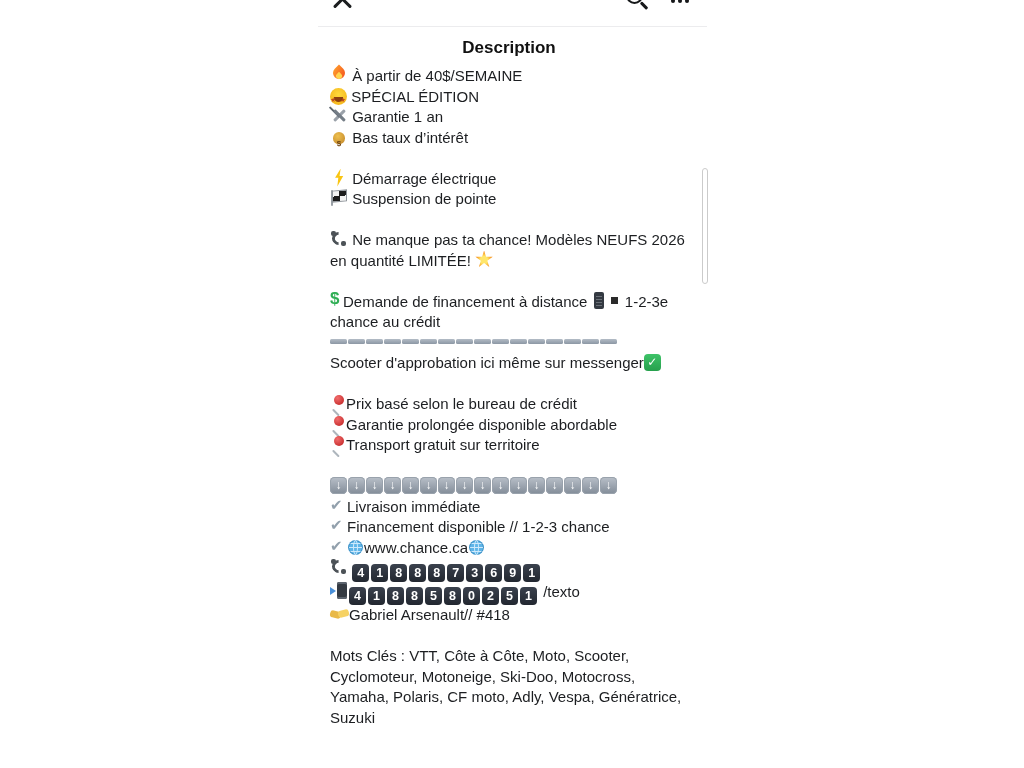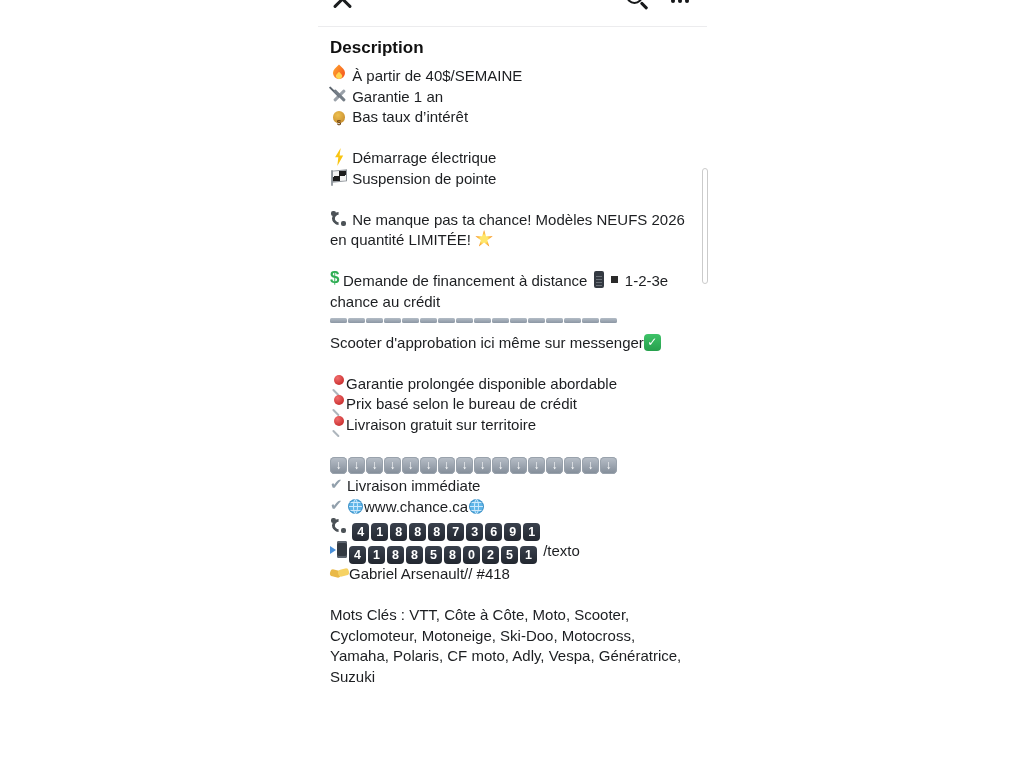--- a/index.html
+++ b/index.html
@@ -18,21 +18,21 @@
   .icon-search::before{content:"";position:absolute;left:1px;top:0;width:17px;height:17px;border:2.6px solid #16181a;border-radius:50%;box-sizing:border-box;}
   .icon-search::after{content:"";position:absolute;left:16px;top:14px;width:9px;height:2.6px;background:#16181a;border-radius:1px;transform:rotate(45deg);transform-origin:left center;}
   .icon-more{position:absolute;right:14px;top:-1px;width:22px;height:8px;cursor:pointer;}
   .icon-more::before{content:"";position:absolute;left:0;top:0;width:4px;height:4px;border-radius:50%;background:#16181a;box-shadow:7px 0 0 #16181a,14px 0 0 #16181a;}
 
   
   .scrollbar{position:absolute;right:-1px;top:168px;width:4px;height:114px;border:1px solid #cbcbcb;border-radius:3px;background:#fff;}
 
   
   .content{padding:10px 19px 0 12px;font-size:15px;line-height:20.5px;}
-  .section-title{font-size:17px;line-height:22px;font-weight:700;margin:0 0 7px;color:#111;}
+  .section-title{font-size:17px;line-height:22px;font-weight:700;margin:0 0 7px;color:#111;text-align:center;}
   .line{min-height:20.5px;}
   .line.gap{height:20.5px;}
 
   
   .kc{display:inline-block;width:17px;height:18px;margin-right:2px;background:linear-gradient(#3a414d,#222730);
       border-radius:4px;color:#fff;font-size:12.5px;font-weight:700;text-align:center;line-height:18px;vertical-align:-3.5px;}
 
   
   .emj{display:inline-block;position:relative;width:18px;height:18px;vertical-align:-3px;}
 
@@ -129,38 +129,40 @@
   <div class="topbar">
     <span class="icon-close"></span>
     <span class="icon-search"></span>
     <span class="icon-more"></span>
   </div>
 
   <div class="content">
     <h1 class="section-title">Description</h1>
     <div>
         <div class="line"><span class="emj emj-fire"></span><span> À partir de 40$/SEMAINE</span></div>
+        <div class="line"><span class="emj emj-star-struck"></span><span> SPÉCIAL ÉDITION</span></div>
         <div class="line"><span class="emj emj-hammer-wrench"></span><span> Garantie 1 an</span></div>
         <div class="line"><span class="emj emj-money-bag"></span><span> Bas taux d’intérêt</span></div>
         <div class="line gap"></div>
         <div class="line"><span class="emj emj-lightning"></span><span> Démarrage électrique</span></div>
         <div class="line"><span class="emj emj-checkered-flag"></span><span> Suspension de pointe</span></div>
         <div class="line gap"></div>
         <div class="line"><span class="emj emj-phone"></span><span> Ne manque pas ta chance! Modèles NEUFS 2026 en quantité LIMITÉE! </span><span class="emj emj-collision"></span></div>
         <div class="line gap"></div>
         <div class="line"><span class="emj emj-dollar"></span><span>Demande de financement à distance </span><span class="emj emj-mobile-phone"></span><span> </span><span class="emj emj-small-square"></span><span> 1-2-3e chance au crédit</span></div>
         <div class="line"><span class="emj emj-minus"></span><span class="emj emj-minus"></span><span class="emj emj-minus"></span><span class="emj emj-minus"></span><span class="emj emj-minus"></span><span class="emj emj-minus"></span><span class="emj emj-minus"></span><span class="emj emj-minus"></span><span class="emj emj-minus"></span><span class="emj emj-minus"></span><span class="emj emj-minus"></span><span class="emj emj-minus"></span><span class="emj emj-minus"></span><span class="emj emj-minus"></span><span class="emj emj-minus"></span><span class="emj emj-minus"></span></div>
         <div class="line"><span>Scooter d'approbation ici même sur messenger</span><span class="emj emj-check-green"></span></div>
         <div class="line gap"></div>
+        <div class="line"><span class="emj emj-pushpin"></span><span>Prix basé selon le bureau de crédit</span></div>
         <div class="line"><span class="emj emj-pushpin"></span><span>Garantie prolongée disponible abordable</span></div>
-        <div class="line"><span class="emj emj-pushpin"></span><span>Prix basé selon le bureau de crédit</span></div>
-        <div class="line"><span class="emj emj-pushpin"></span><span>Livraison gratuit sur territoire</span></div>
+        <div class="line"><span class="emj emj-pushpin"></span><span>Transport gratuit sur territoire</span></div>
         <div class="line gap"></div>
         <div class="line"><span class="emj emj-arrow-down"></span><span class="emj emj-arrow-down"></span><span class="emj emj-arrow-down"></span><span class="emj emj-arrow-down"></span><span class="emj emj-arrow-down"></span><span class="emj emj-arrow-down"></span><span class="emj emj-arrow-down"></span><span class="emj emj-arrow-down"></span><span class="emj emj-arrow-down"></span><span class="emj emj-arrow-down"></span><span class="emj emj-arrow-down"></span><span class="emj emj-arrow-down"></span><span class="emj emj-arrow-down"></span><span class="emj emj-arrow-down"></span><span class="emj emj-arrow-down"></span><span class="emj emj-arrow-down"></span></div>
         <div class="line"><span class="emj emj-check-gray"></span><span>Livraison immédiate</span></div>
+        <div class="line"><span class="emj emj-check-gray"></span><span>Financement disponible // 1-2-3 chance</span></div>
         <div class="line"><span class="emj emj-check-gray"></span><span class="emj emj-globe"></span><span>www.chance.ca</span><span class="emj emj-globe"></span></div>
         <div class="line"><span class="emj emj-phone"></span><span> </span><span class="kc">4</span><span class="kc">1</span><span class="kc">8</span><span class="kc">8</span><span class="kc">8</span><span class="kc">7</span><span class="kc">3</span><span class="kc">6</span><span class="kc">9</span><span class="kc">1</span></div>
         <div class="line"><span class="emj emj-phone-arrow"></span><span class="kc">4</span><span class="kc">1</span><span class="kc">8</span><span class="kc">8</span><span class="kc">5</span><span class="kc">8</span><span class="kc">0</span><span class="kc">2</span><span class="kc">5</span><span class="kc">1</span><span> /texto</span></div>
         <div class="line"><span class="emj emj-handshake"></span><span>Gabriel Arsenault// #418</span></div>
         <div class="line gap"></div>
         <div class="line"><span>Mots Clés : VTT, Côte à Côte, Moto, Scooter, Cyclomoteur, Motoneige, Ski-Doo, Motocross, Yamaha, Polaris, CF moto, Adly, Vespa, Génératrice, Suzuki</span></div>
       </div>
   </div>
 
   <div class="scrollbar"></div>

